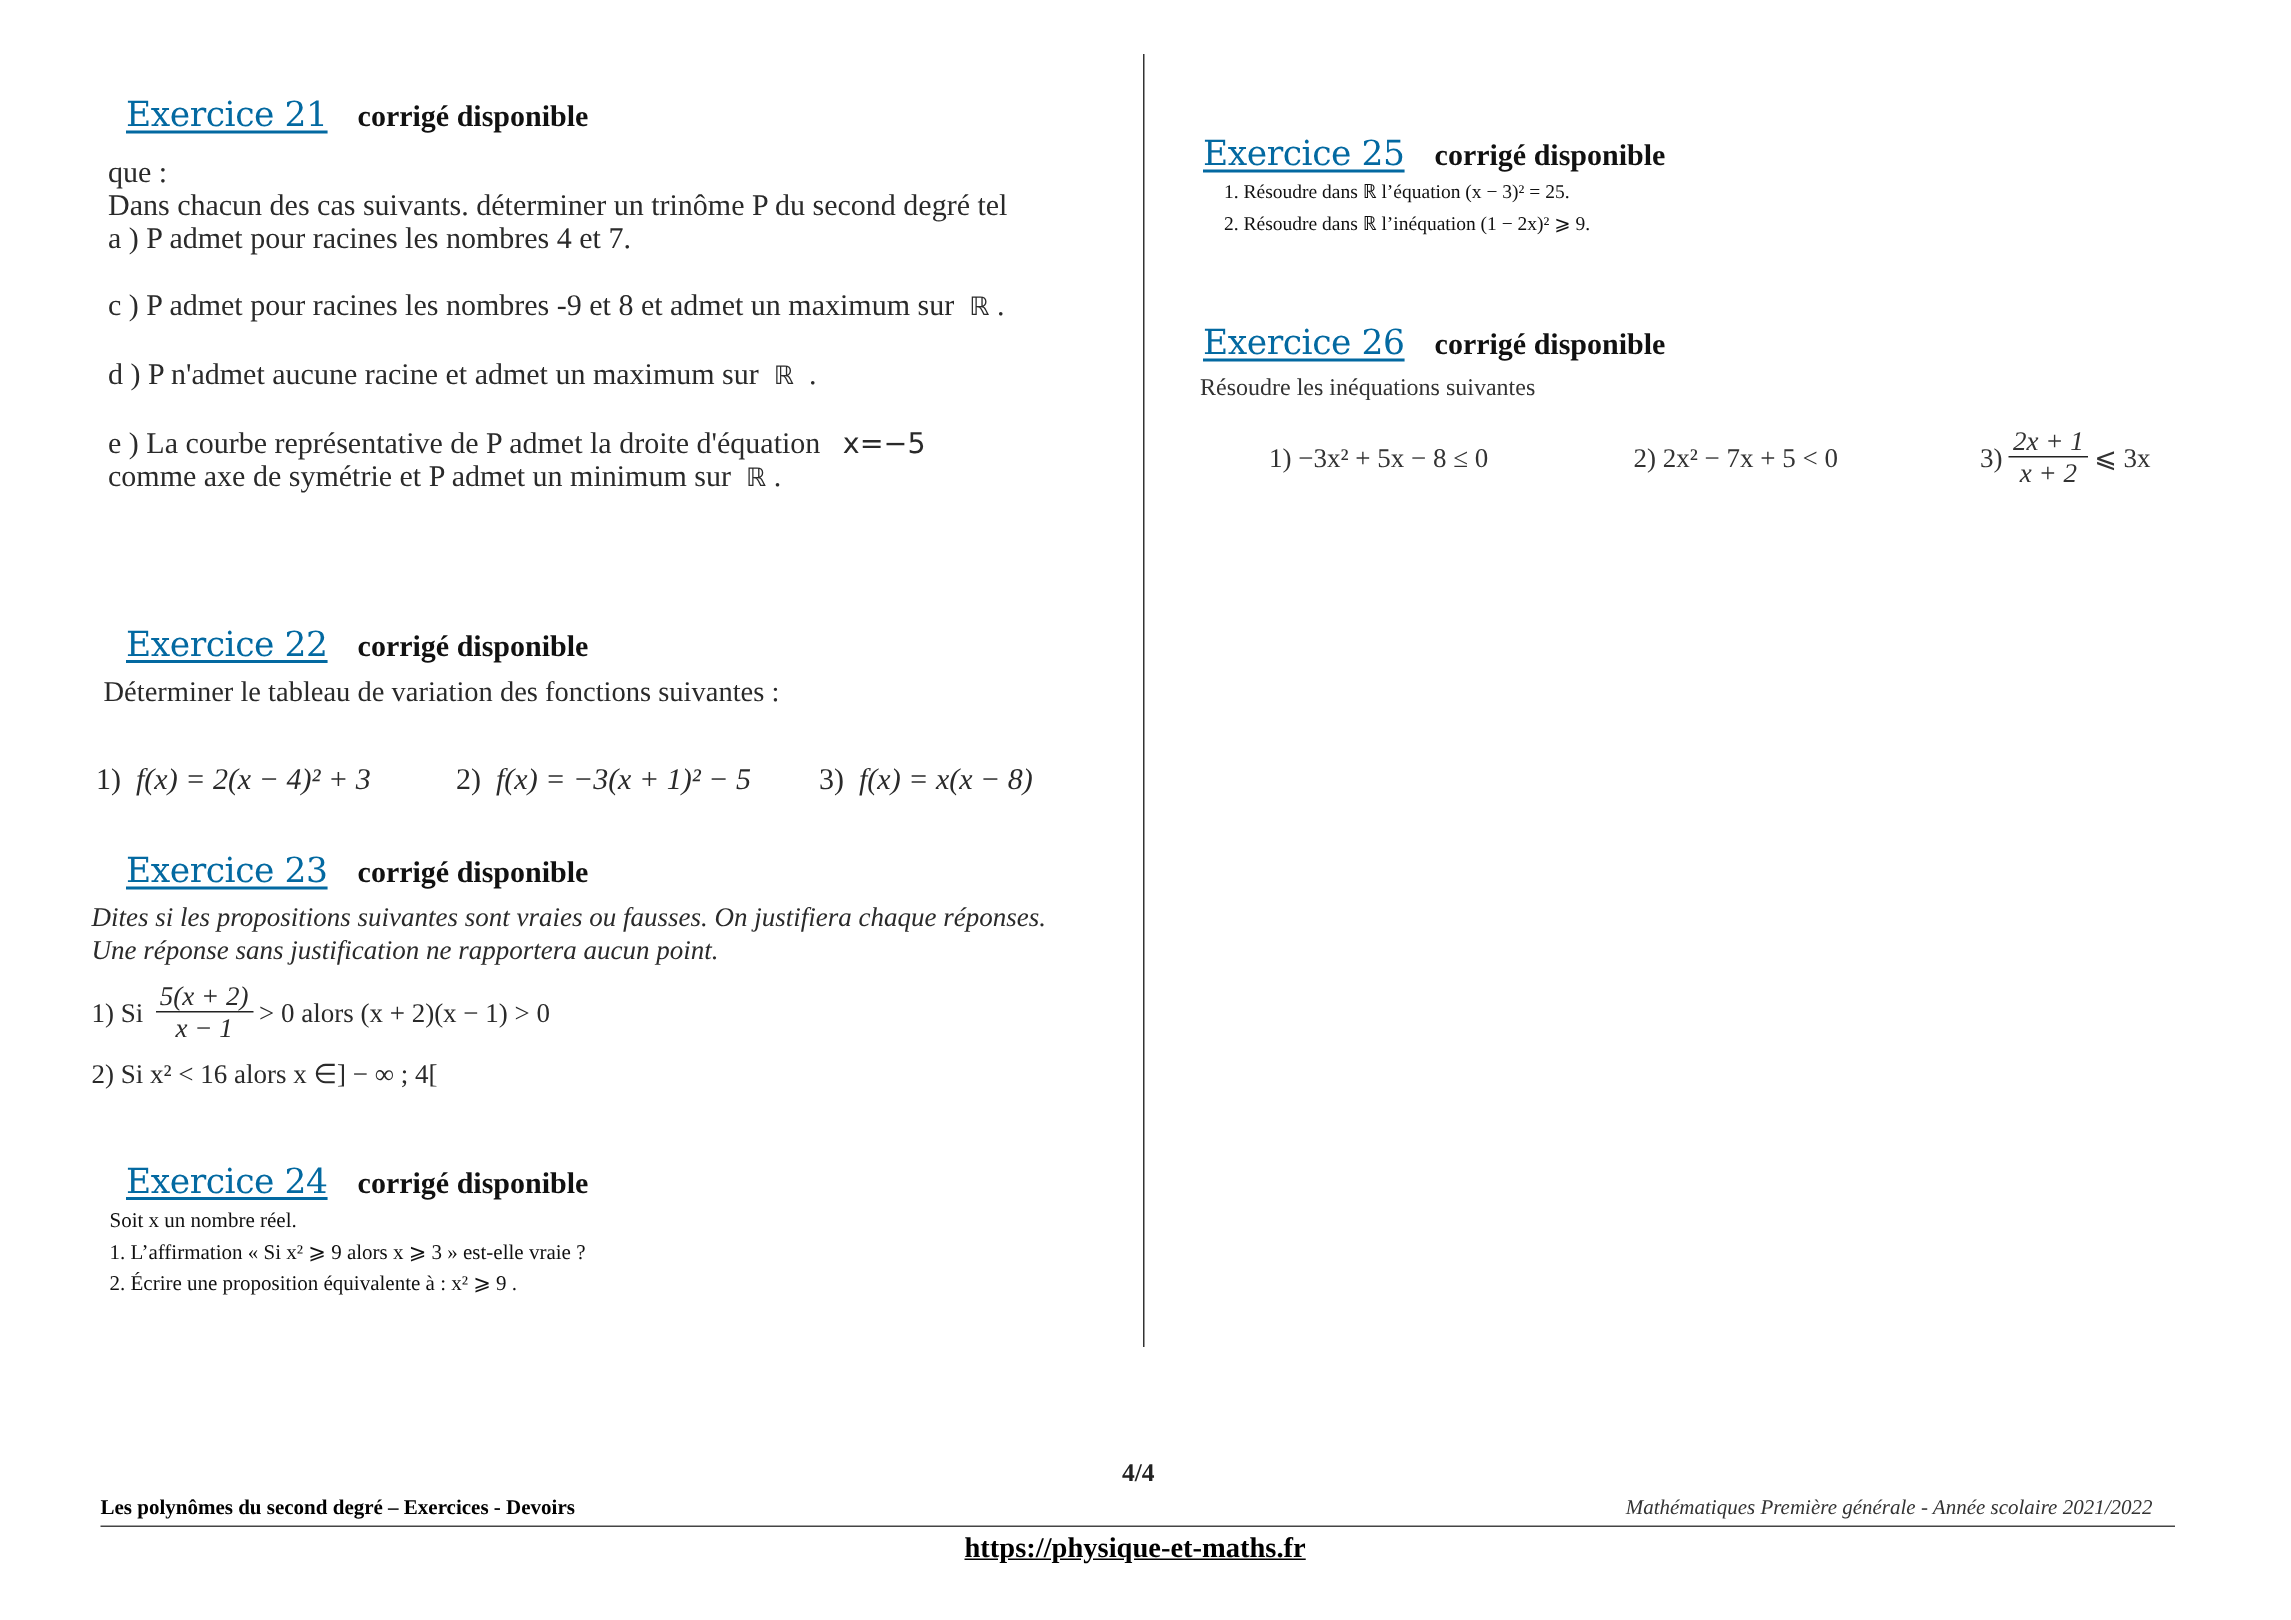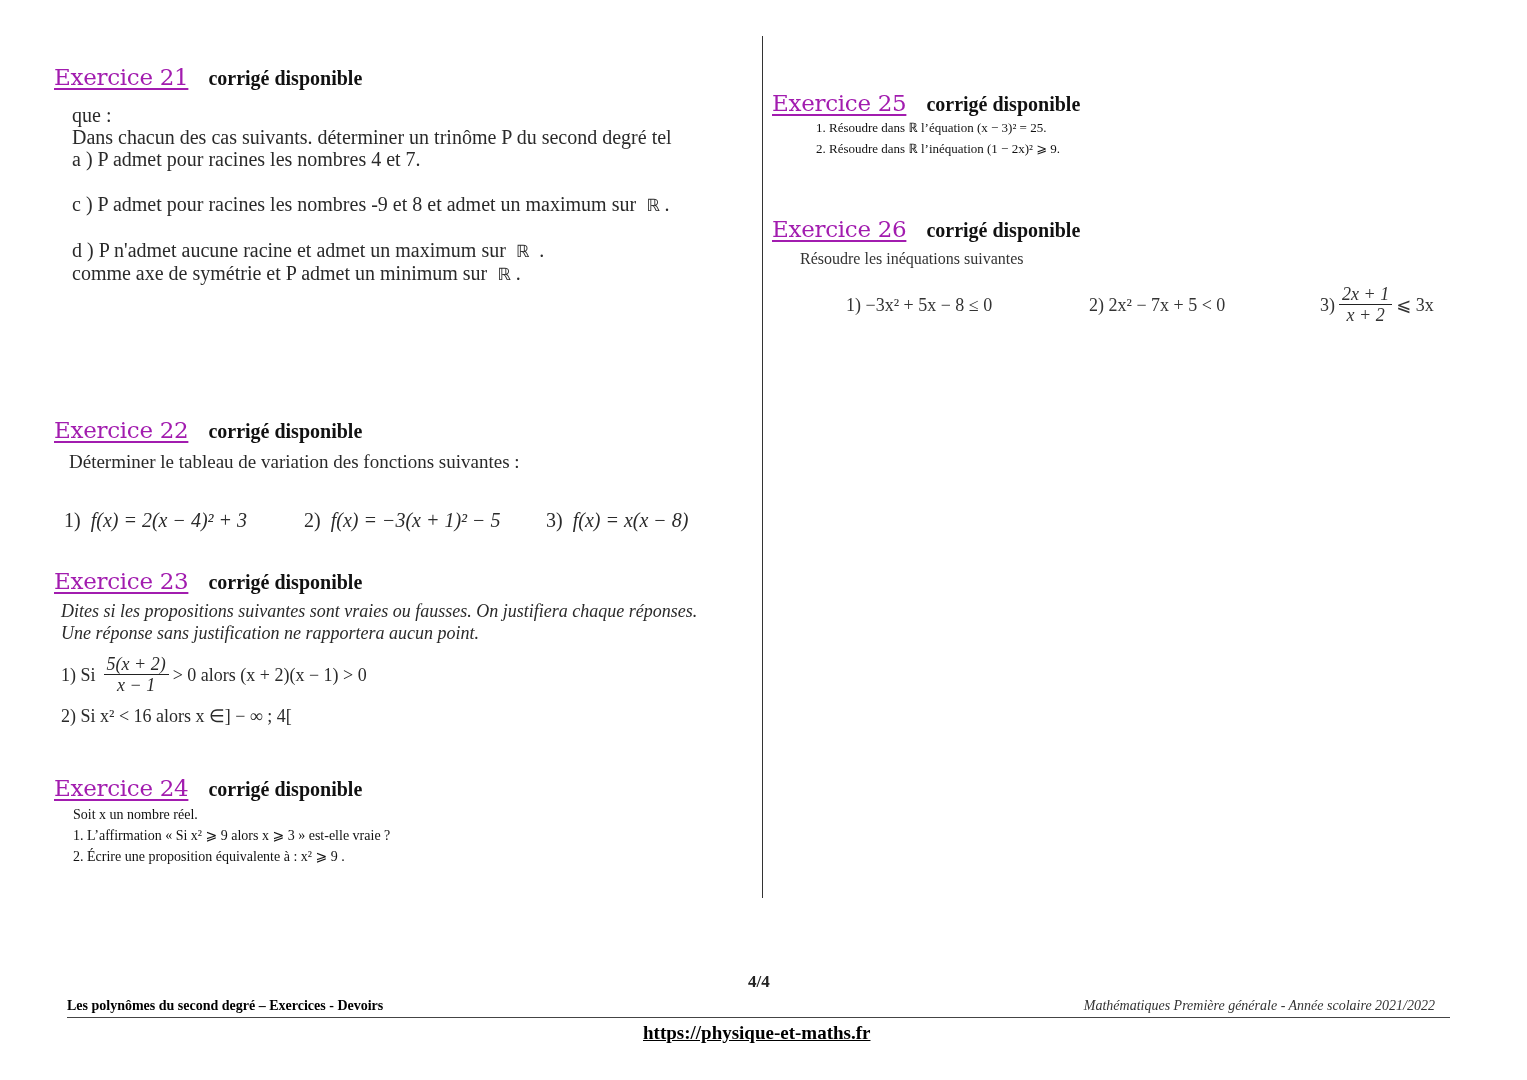--- a/index.html
+++ b/index.html
@@ -7,21 +7,21 @@
       width: 1527px; height: 1080px; position: relative; overflow: hidden;
       font-family: "Liberation Serif", serif; color: #222;
     }
     .col-divider {
       position: absolute; left: 762px; top: 36px; width: 1px; height: 862px; background: #333;
     }
     .ex { position: absolute; }
     .ex-head { display: flex; align-items: baseline; white-space: nowrap; }
     .ex-title {
       font-family: "DejaVu Serif", serif; font-size: 23px; text-decoration: underline;
-      text-decoration-thickness: 2px; text-underline-offset: 3px; color: #a21caf; letter-spacing: -0.3px;
+      text-decoration-thickness: 2px; text-underline-offset: 3px; color: #0369a1; letter-spacing: -0.3px; margin-left: 30px;
     }
     .ex-tag {
       font-family: "Liberation Serif", serif; font-weight: bold; font-size: 20px; margin-left: 20px; color: #111;
     }
     .body-text { font-size: 20px; color: #2a2a2a; line-height: 22px; }
     .sm { font-size: 14px; line-height: 21px; color: #111; }
     .math { font-family: "Liberation Serif", serif; }
     .mi { font-style: italic; text-align: right; }
     .frac { display: inline-flex; flex-direction: column; align-items: center; vertical-align: middle; margin: 0 4px; }
     .frac .num { border-bottom: 1px solid #222; padding: 0 3px; line-height: 20px; }
@@ -48,20 +48,23 @@
   </div>
   <div class="body-text" style="margin-left:18px; margin-top:14px;">
     <div>que :</div>
     <div>Dans chacun des cas suivants. déterminer un trinôme P du second degré tel</div>
     <div>a ) P admet pour racines les nombres 4 et 7.</div>
     <div style="margin-top:23px;">
       <span>c ) P admet pour racines les nombres -9 et 8 et admet un maximum sur</span>&nbsp;&nbsp;<span class="dbl">ℝ</span> <span>.</span>
     </div>
     <div style="margin-top:23px;">
       <span>d ) P n'admet aucune racine et admet un maximum sur</span>&nbsp;&nbsp;<span class="dbl">ℝ</span>&nbsp;&nbsp;<span>.</span>
+    </div>
+    <div style="margin-top:23px;">
+      <span>e ) La courbe représentative de P admet la droite d'équation</span>&nbsp;&nbsp;&nbsp;<span class="dbl" style="font-family:'DejaVu Sans',sans-serif;font-size:19px;">x=−5</span>
     </div>
     <div>
       <span>comme axe de symétrie et P admet un minimum sur</span>&nbsp;&nbsp;<span class="dbl">ℝ</span> <span>.</span>
     </div>
   </div>
 </div>
 
 <div class="ex" style="left:54px; top:417px; width:690px;">
   <div class="ex-head">
     <span class="ex-title">Exercice 22</span>

